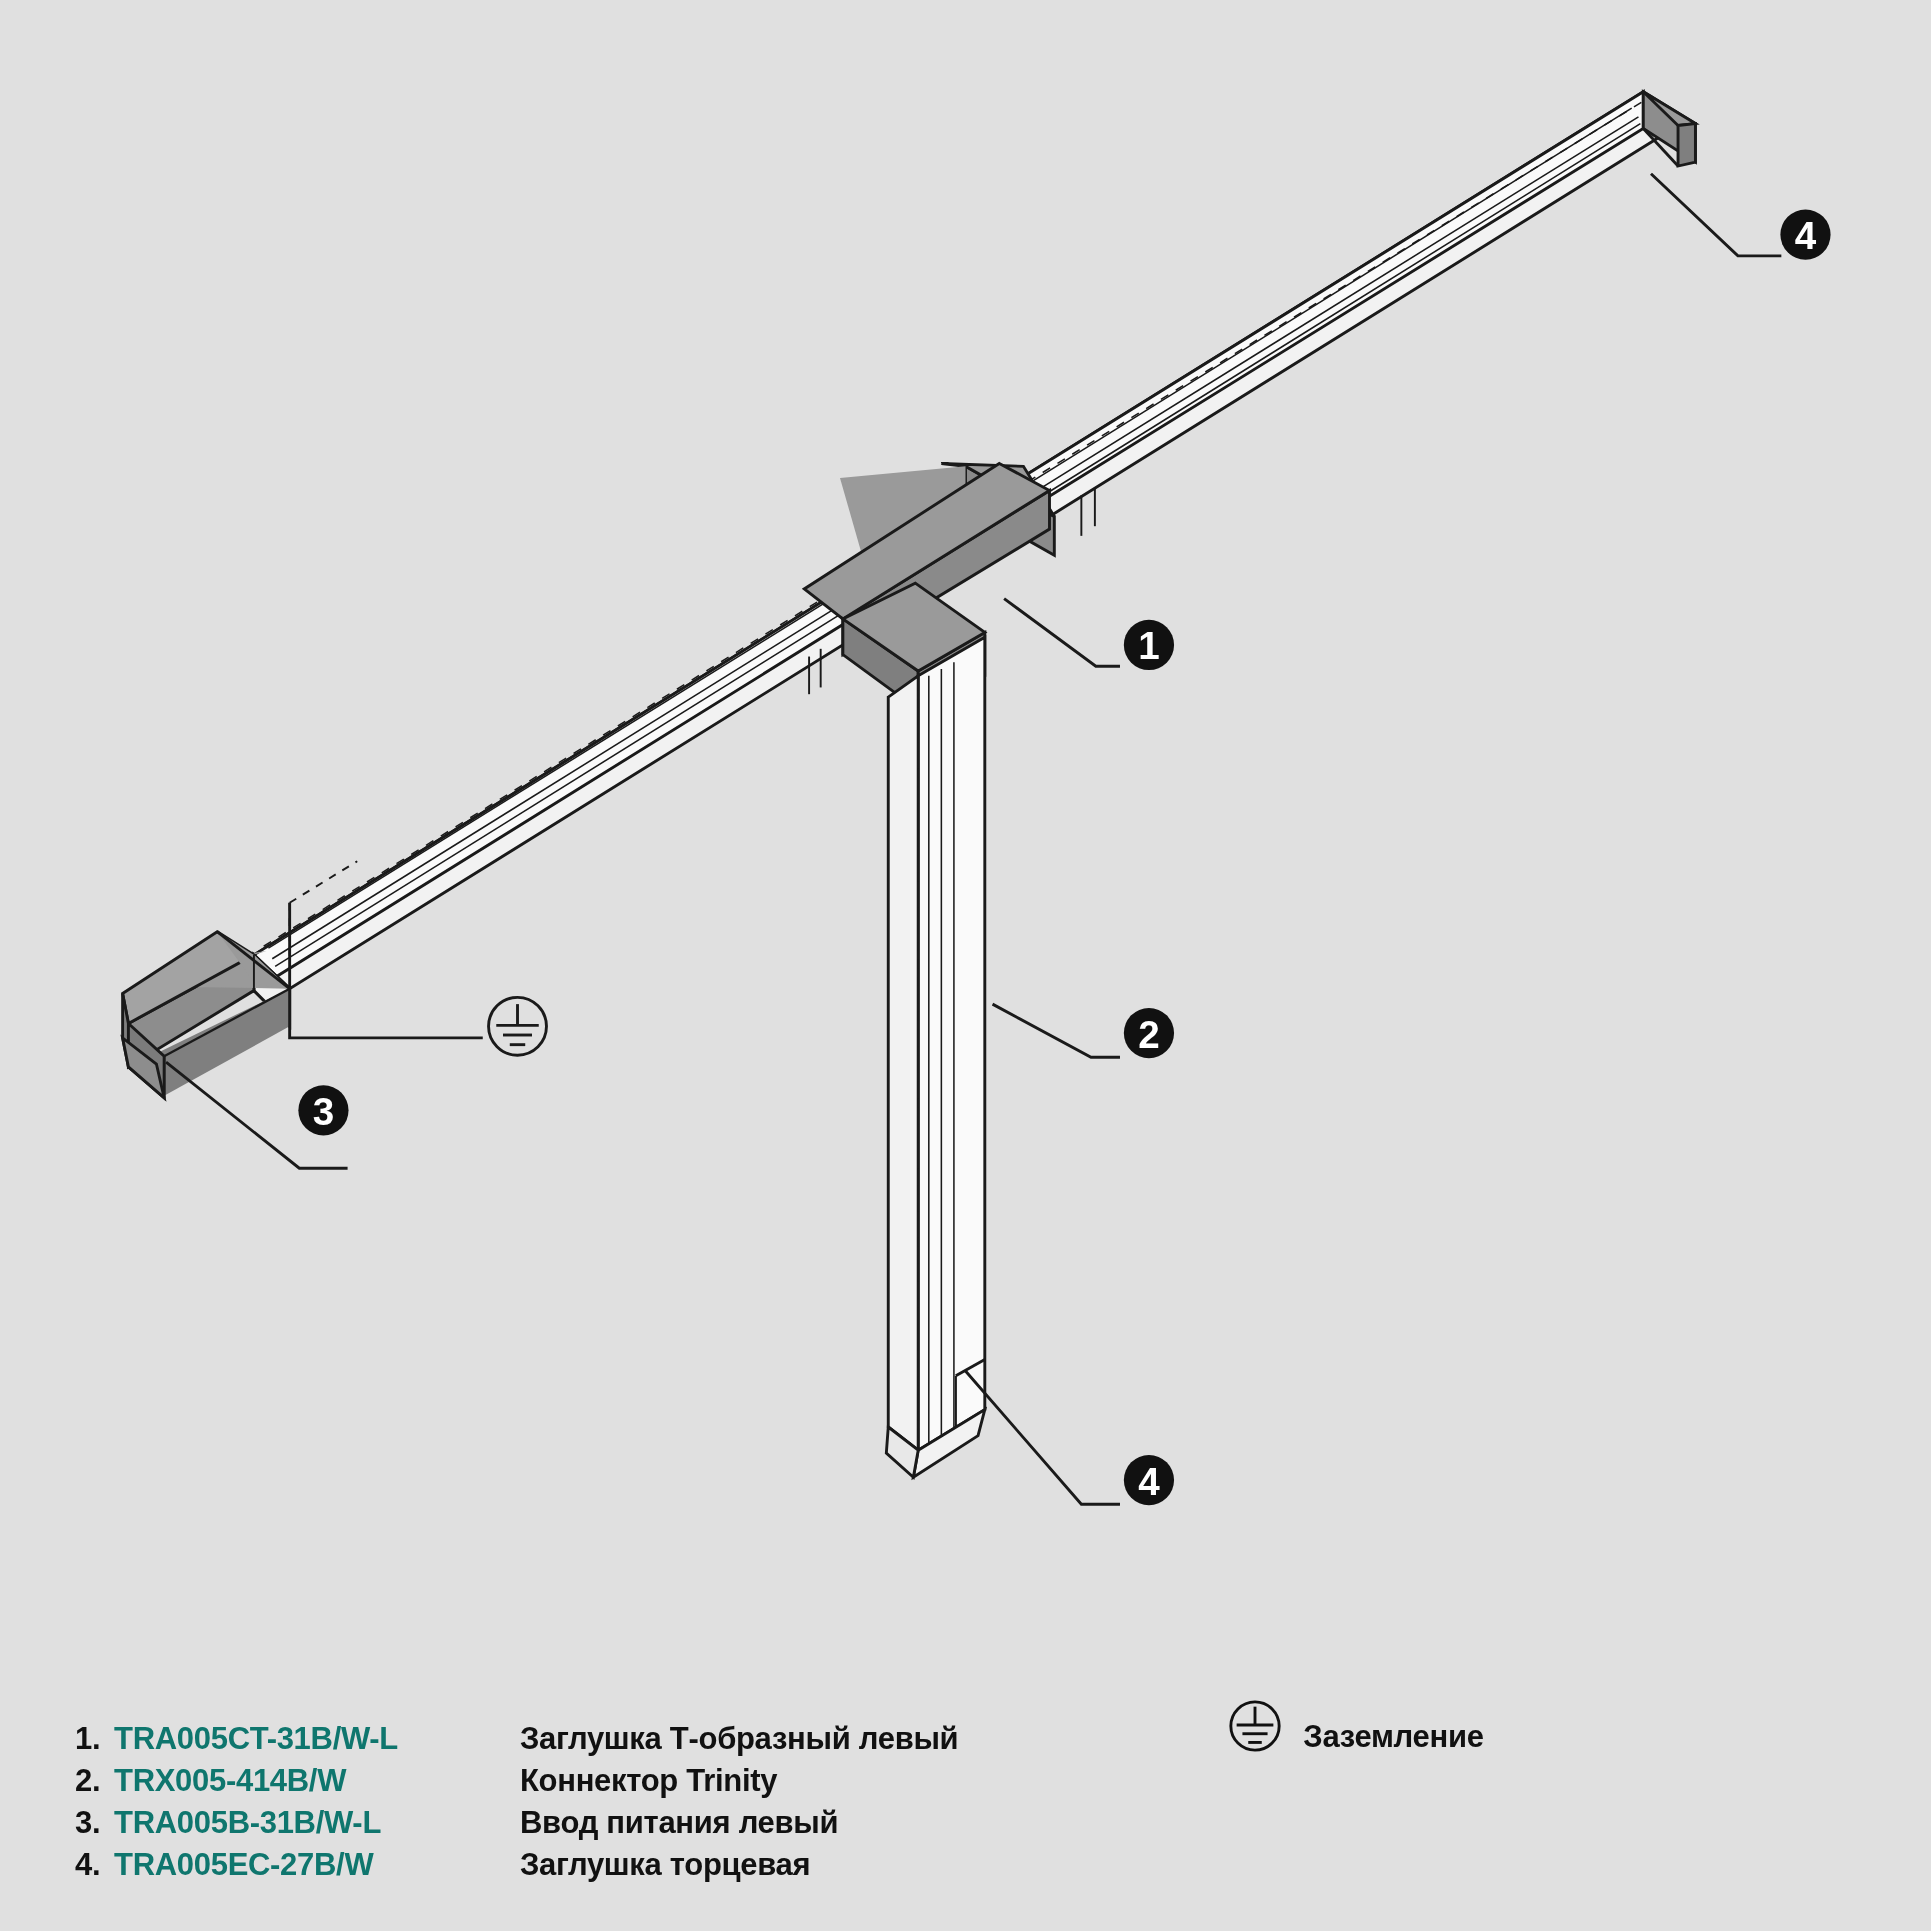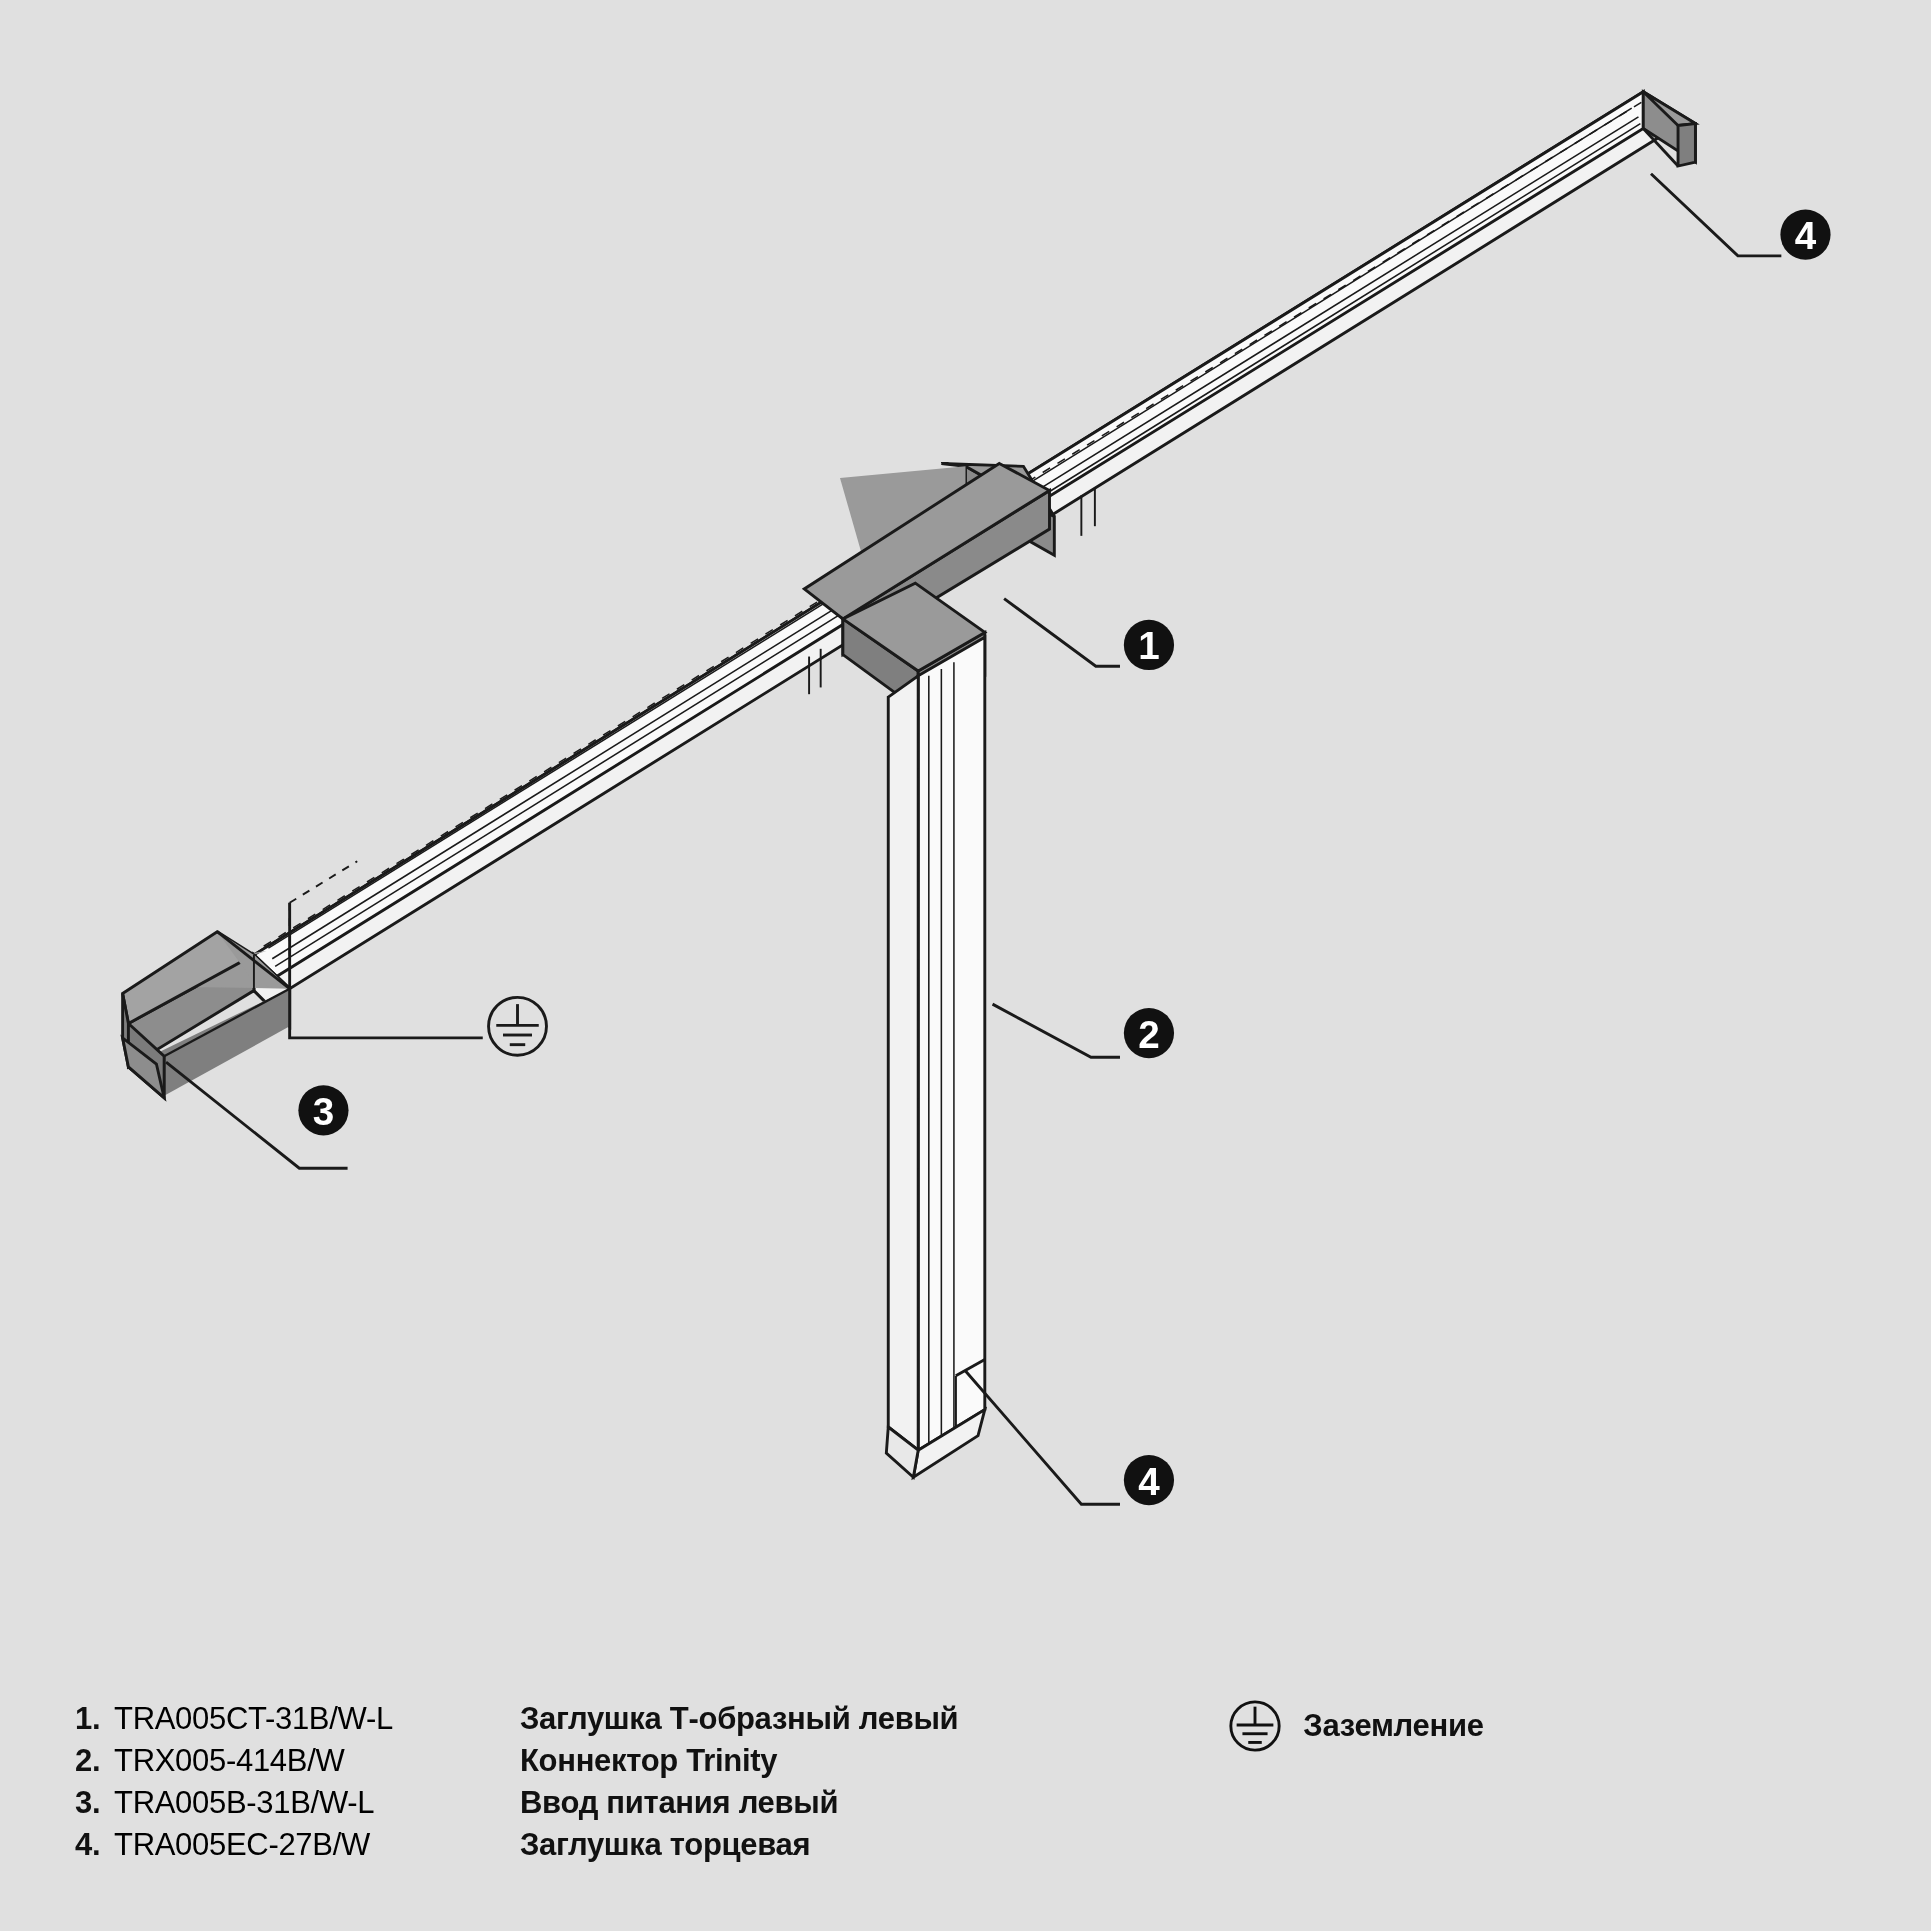--- a/index.html
+++ b/index.html
@@ -48,36 +48,37 @@
   .legend-index {
     width: 39px;
     font-size: 31px;
     color: #111111;
     font-weight: bold;
     letter-spacing: -0.3px;
   }
   .legend-code {
     width: 406px;
     font-size: 31px;
-    color: #000000;
-    font-weight: normal;
-    letter-spacing: -0.3px;
+    color: #0f766e;
+    font-weight: bold;
+    letter-spacing: -0.3px;
+    margin-top: 20px;
   }
   .legend-desc {
     font-size: 31px;
     color: #111111;
     font-weight: bold;
     letter-spacing: -0.3px;
   }
   .ground-legend {
     position: absolute;
     left: 1226px;
     top: 1697px;
     display: flex;
-    align-items: center;
+    align-items: flex-end;
     gap: 19.3px;
   }
   .ground-legend-label {
     font-size: 31px;
     color: #111111;
     font-weight: bold;
     letter-spacing: -0.3px;
   }
 </style>
 </head>

